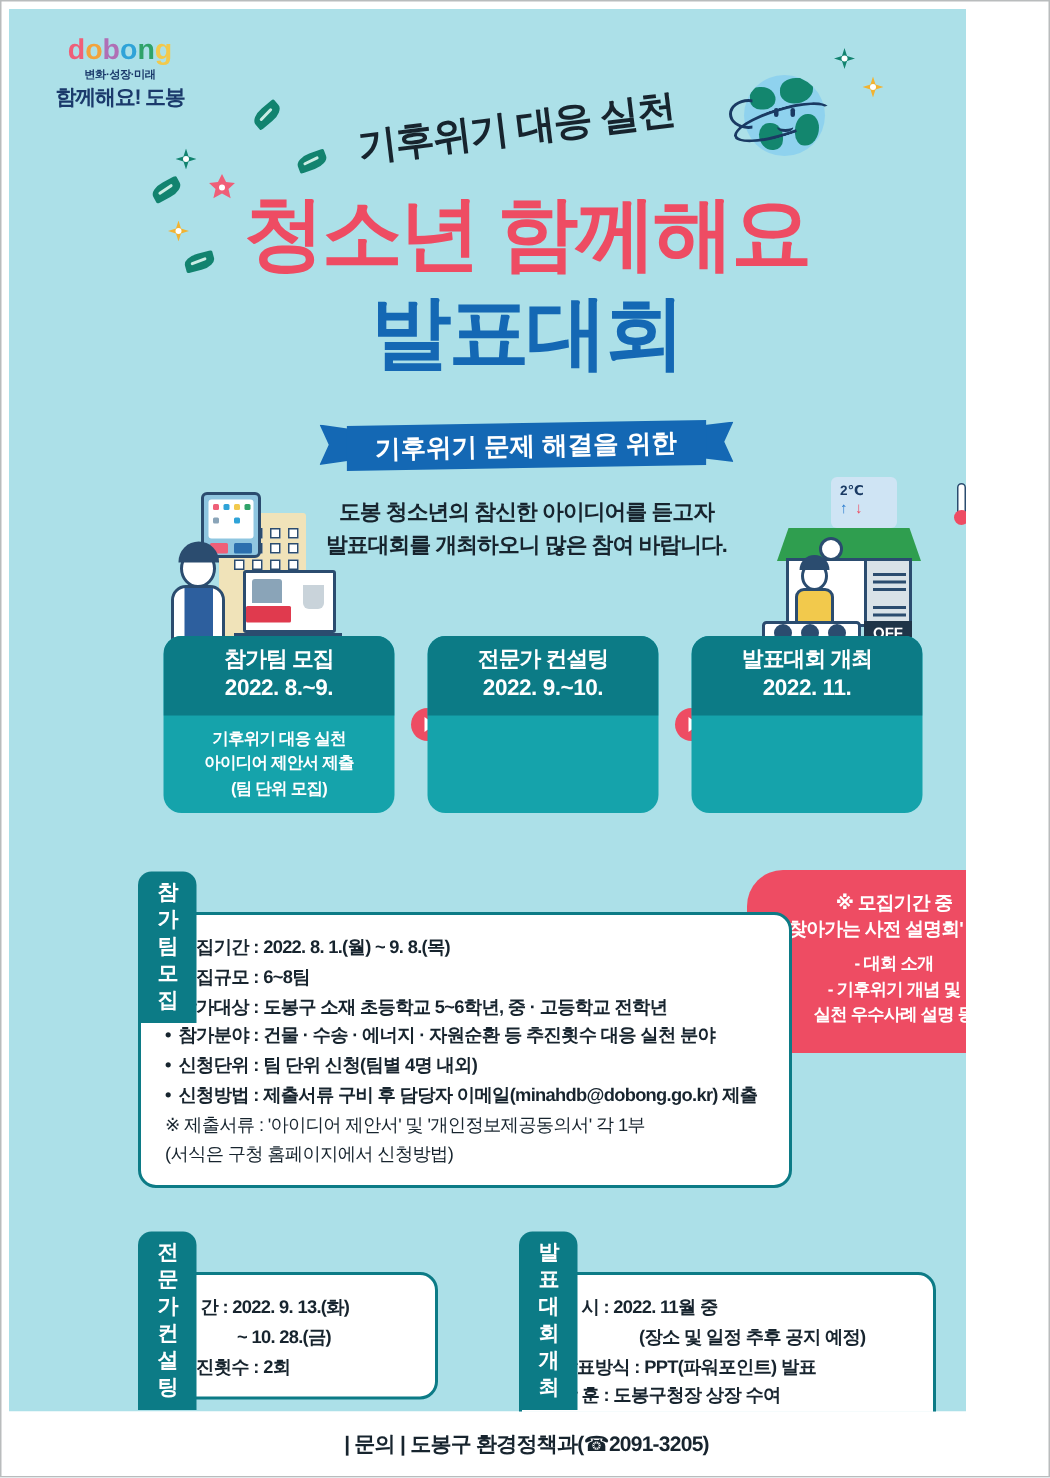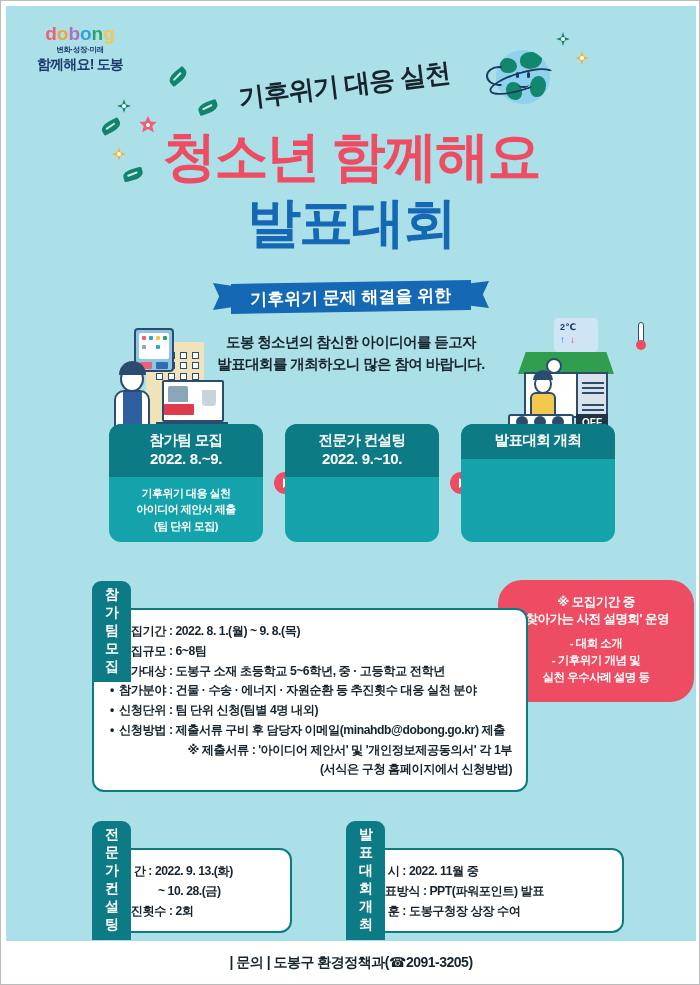--- a/index.html
+++ b/index.html
@@ -11,21 +11,21 @@
   #poster {
     position: relative;
     width: 700px; height: 985px;
     background: #ffffff;
     border: 1px solid #b9bcbd;
     overflow: hidden;
   }
   .canvas {
     position: absolute;
     left: 5px; top: 5px;
-    width: 690px; height: 935px;
+    width: 638px; height: 935px;
     background: #ace0e8;
     overflow: hidden;
   }
   
   .leaf {
     position: absolute;
     width: 20px; height: 11px;
     background: #12836f;
     border-radius: 50% 10% 50% 10%;
     transform: rotate(-28deg);
@@ -232,21 +232,21 @@
     background: #ffffff; border: 2px solid #0c7b86;
     border-radius: 0 12px 12px 12px;
     z-index: 2;
   }
   .lines { padding: 12px 14px 10px 16px; }
   .li { display: flex; font-size: 12.2px; color: #17242e; line-height: 1.62;
         letter-spacing: -0.45px; font-weight: bold; }
   .li .bullet { flex: 0 0 9px; }
   .li .txt { flex: 1; }
   .sub { font-size: 12.2px; color: #17242e; line-height: 1.62;
-         letter-spacing: -0.45px; font-weight: bold; text-align: right; }
+         letter-spacing: -0.45px; font-weight: normal; text-align: left; }
 
   .box-main { left: 86px; top: 575px; }
   .box-main .tab-body { width: 436px; }
   .box-left { left: 86px; top: 815px; }
   .box-left .tab-body { width: 200px; }
   .box-right { left: 340px; top: 815px; }
   .box-right .tab-body { width: 278px; }
 
   
   .bubble {
@@ -437,20 +437,21 @@
           <div class="t">전문가 컨설팅</div>
           <div class="d">2022. 9.~10.</div>
         </div>
       </div>
 
       <div class="arrow arrow2"></div>
 
       <div class="card card3">
         <div class="card-hd">
           <div class="t">발표대회 개최</div>
+          <div class="d">2022. 11.</div>
         </div>
       </div>
     </div>
 
     <div class="tabbox box-main">
       <div class="tab-shadow"></div>
       <div class="tab-label">참가팀 모집</div>
       <div class="tab-body">
         <div class="lines">
           <div class="li">
@@ -518,20 +519,23 @@
 
     <div class="tabbox box-right">
       <div class="tab-shadow"></div>
       <div class="tab-label">발표대회 개최</div>
       <div class="tab-body">
         <div class="lines">
           <div class="li">
             <span class="bullet">•</span>
             <span class="txt">일     시 : 2022. 11월 중</span>
           </div>
+          <div class="li" style="padding-left:62px;">
+            <span class="txt">(장소 및 일정 추후 공지 예정)</span>
+          </div>
           <div class="li">
             <span class="bullet">•</span>
             <span class="txt">발표방식 : PPT(파워포인트) 발표</span>
           </div>
           <div class="li">
             <span class="bullet">•</span>
             <span class="txt">상     훈 : 도봉구청장 상장 수여</span>
           </div>
         </div>
       </div>

